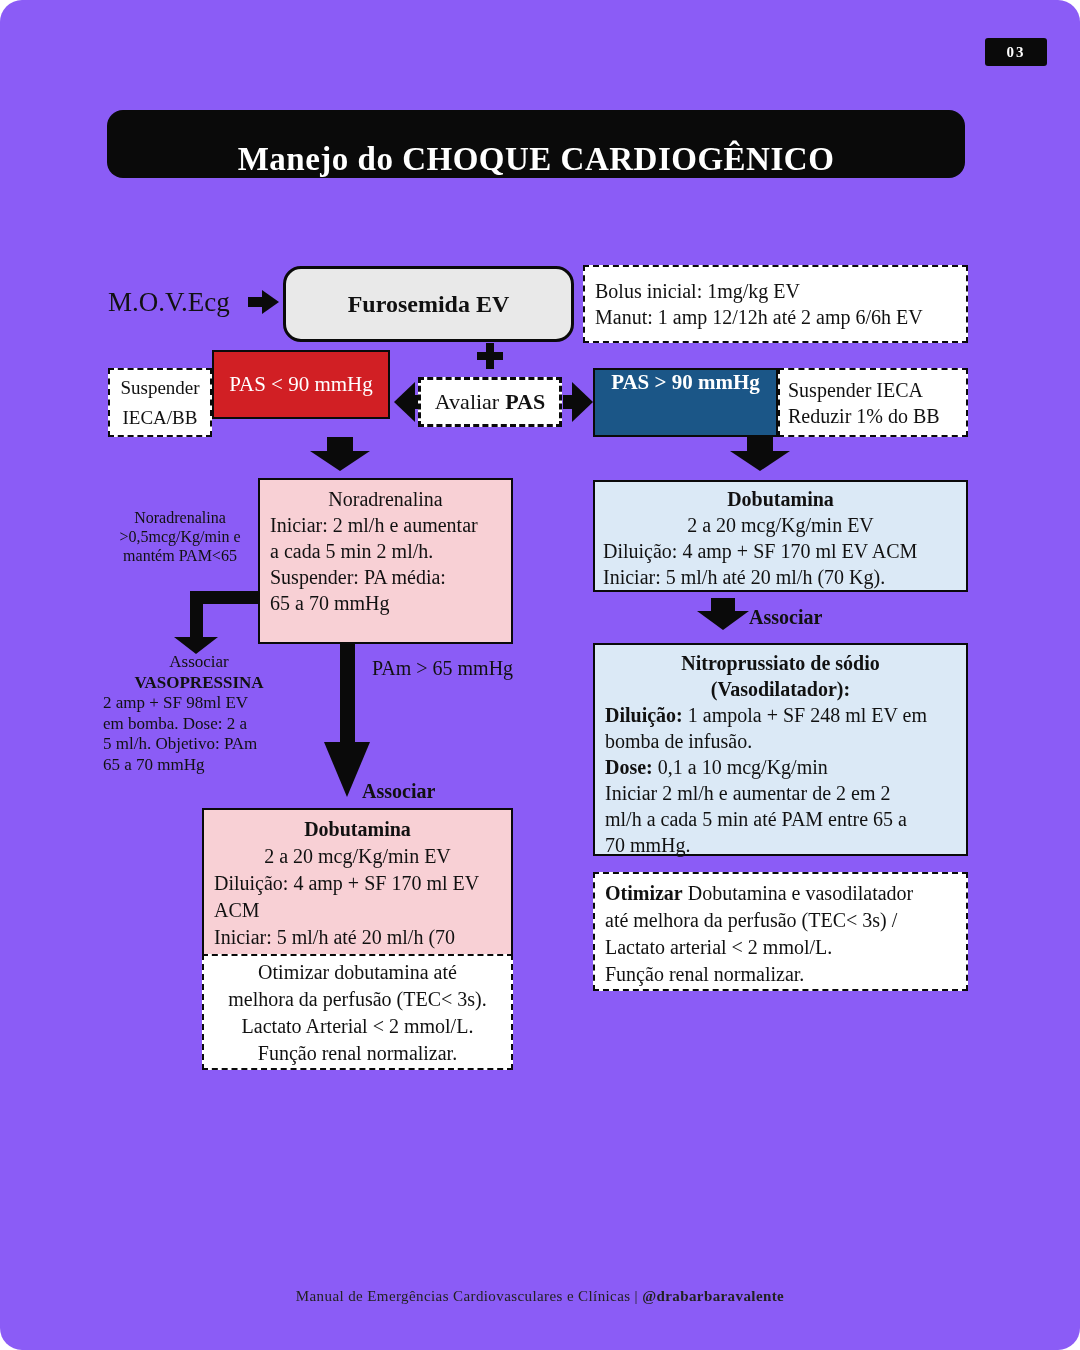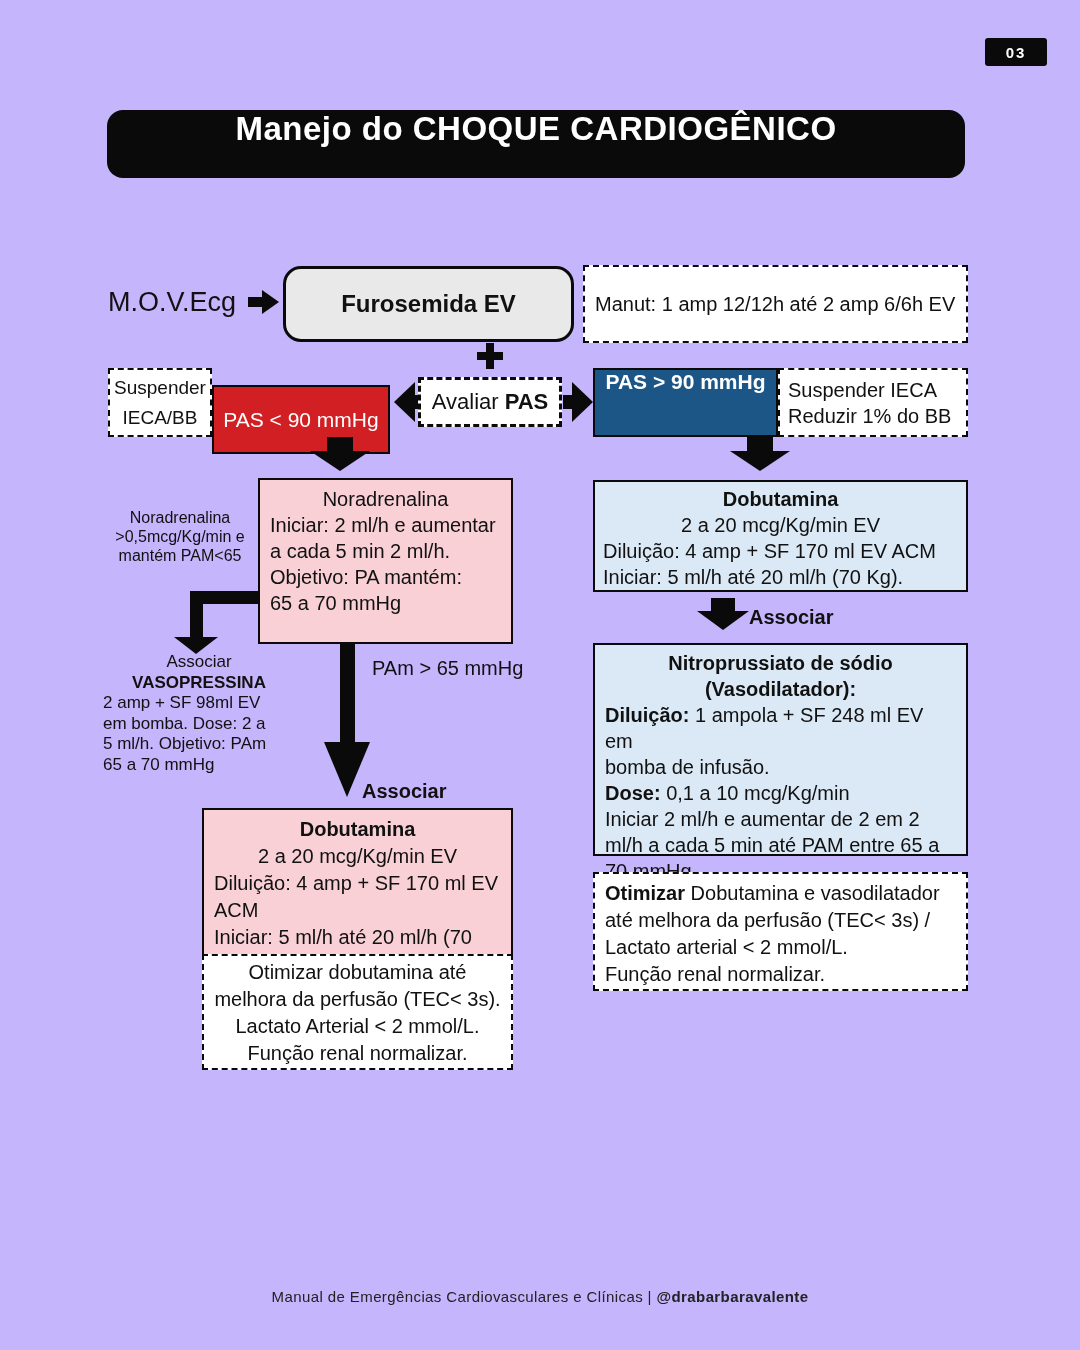--- a/index.html
+++ b/index.html
@@ -1,29 +1,29 @@
 <!DOCTYPE html>
 <html style="--red: #d11f24; --blue: #1b5687; --pink: #f8d0d5; --lightblue: #dbe9f6; --gray: #e9e9e9; --ink: #0a0a0a;"><head>
 <meta charset="utf-8">
 <style>
   :root{
     --red:#d11f24; --blue:#1b5687; --pink:#f8d0d5; --lightblue:#dbe9f6;
     --gray:#e9e9e9; --ink:#0a0a0a;
   }
   html,body{margin:0;padding:0;background:#fff;}
-  .page{position:relative;width:1080px;height:1350px;background:#c4b5fd;overflow:hidden;
-        font-family:Liberation Sans, sans-serif;color:#111;}
+  .page{position:relative;width:1080px;height:1350px;background:#8b5cf6;overflow:hidden;
+        font-family:Liberation Serif, serif;color:#111;border-radius:22px;}
   .abs{position:absolute;}
   .b{font-weight:bold;}
   .center{text-align:center;}
   
   .badge{background:var(--ink);color:#fff;font-weight:bold;font-size:15px;letter-spacing:2px;
          display:flex;align-items:center;justify-content:center;border-radius:3px;}
   
-  .titlebar{background:var(--ink);border-radius:16px;display:flex;align-items:flex-start;justify-content:center;}
+  .titlebar{background:var(--ink);border-radius:16px;display:flex;align-items:flex-end;justify-content:center;}
   .titlebar span{color:#fff;font-weight:bold;font-size:33px;letter-spacing:0.5px;}
   
   .solidbox{border:2px solid var(--ink);box-sizing:border-box;}
   .dashedbox{border:2px dashed var(--ink);box-sizing:border-box;background:#fff;}
   .furos{background:var(--gray);border:3px solid var(--ink);border-radius:18px;
          display:flex;align-items:center;justify-content:center;font-weight:bold;font-size:24px;}
   .redbox{background:var(--red);color:#fff;display:flex;align-items:center;justify-content:center;font-size:21px;}
   .bluebox{background:var(--blue);color:#fff;display:flex;justify-content:center;
            font-size:21px;font-weight:bold;}
   .pinkbox{background:var(--pink);}
@@ -58,34 +58,35 @@
   <div class="abs" style="left:248px;top:290px;width:34px;height:24px;">
     <span class="bar" style="left:0;top:7px;width:14px;height:10px;"></span>
     <span class="tri" style="left:14px;top:0;border-top:12px solid transparent;border-bottom:12px solid transparent;border-left:17px solid var(--ink);"></span>
   </div>
 
   <div class="abs furos" style="left:283px;top:266px;width:285px;height:70px;">
     <span>Furosemida EV</span>
   </div>
 
   <div class="abs dashedbox t20 flexcc" style="left:583px;top:265px;width:385px;height:78px;padding:4px 10px;">
+    <div>Bolus inicial: 1mg/kg EV</div>
     <div>Manut: 1 amp 12/12h até 2 amp 6/6h EV</div>
   </div>
 
   <div class="abs" style="left:477px;top:343px;width:26px;height:26px;">
     <span class="bar" style="left:9px;top:0;width:8px;height:26px;"></span>
     <span class="bar" style="left:0;top:9px;width:26px;height:8px;"></span>
   </div>
 
   <div class="abs dashedbox t19 flexcc center" style="left:108px;top:368px;width:104px;height:69px;gap:6px;">
     <div>Suspender</div>
     <div>IECA/BB</div>
   </div>
 
-  <div class="abs redbox solidbox" style="left:212px;top:385px;width:178px;height:69px;">
+  <div class="abs redbox solidbox" style="left:212px;top:350px;width:178px;height:69px;">
     <span>PAS &lt; 90 mmHg</span>
   </div>
 
   <div class="abs" style="left:394px;top:382px;width:30px;height:40px;">
     <span class="tri" style="left:0;top:0;border-top:20px solid transparent;border-bottom:20px solid transparent;border-right:21px solid var(--ink);"></span>
     <span class="bar" style="left:21px;top:13px;width:9px;height:14px;"></span>
   </div>
 
   <div class="abs avaliar" style="left:418px;top:377px;width:144px;height:50px;">
     <span>Avaliar</span>
@@ -112,21 +113,21 @@
   </div>
   <div class="abs" style="left:730px;top:437px;width:60px;height:34px;">
     <span class="bar" style="left:17px;top:0;width:26px;height:15px;"></span>
     <span class="tri" style="left:0;top:14px;border-left:30px solid transparent;border-right:30px solid transparent;border-top:20px solid var(--ink);"></span>
   </div>
 
   <div class="abs pinkbox solidbox t20 pad" style="left:258px;top:478px;width:255px;height:166px;">
     <div class="center">Noradrenalina</div>
     <div>Iniciar: 2 ml/h e aumentar</div>
     <div>a cada 5 min 2 ml/h.</div>
-    <div>Objetivo: PA mantém:</div>
+    <div>Suspender: PA média:</div>
     <div>65 a 70 mmHg</div>
   </div>
 
   <div class="abs t16 center" style="left:100px;top:508px;width:160px;">
     <div>Noradrenalina</div>
     <div>&gt;0,5mcg/Kg/min e</div>
     <div>mantém PAM&lt;65</div>
   </div>
 
   <div class="abs" style="left:174px;top:589px;width:90px;height:66px;">

